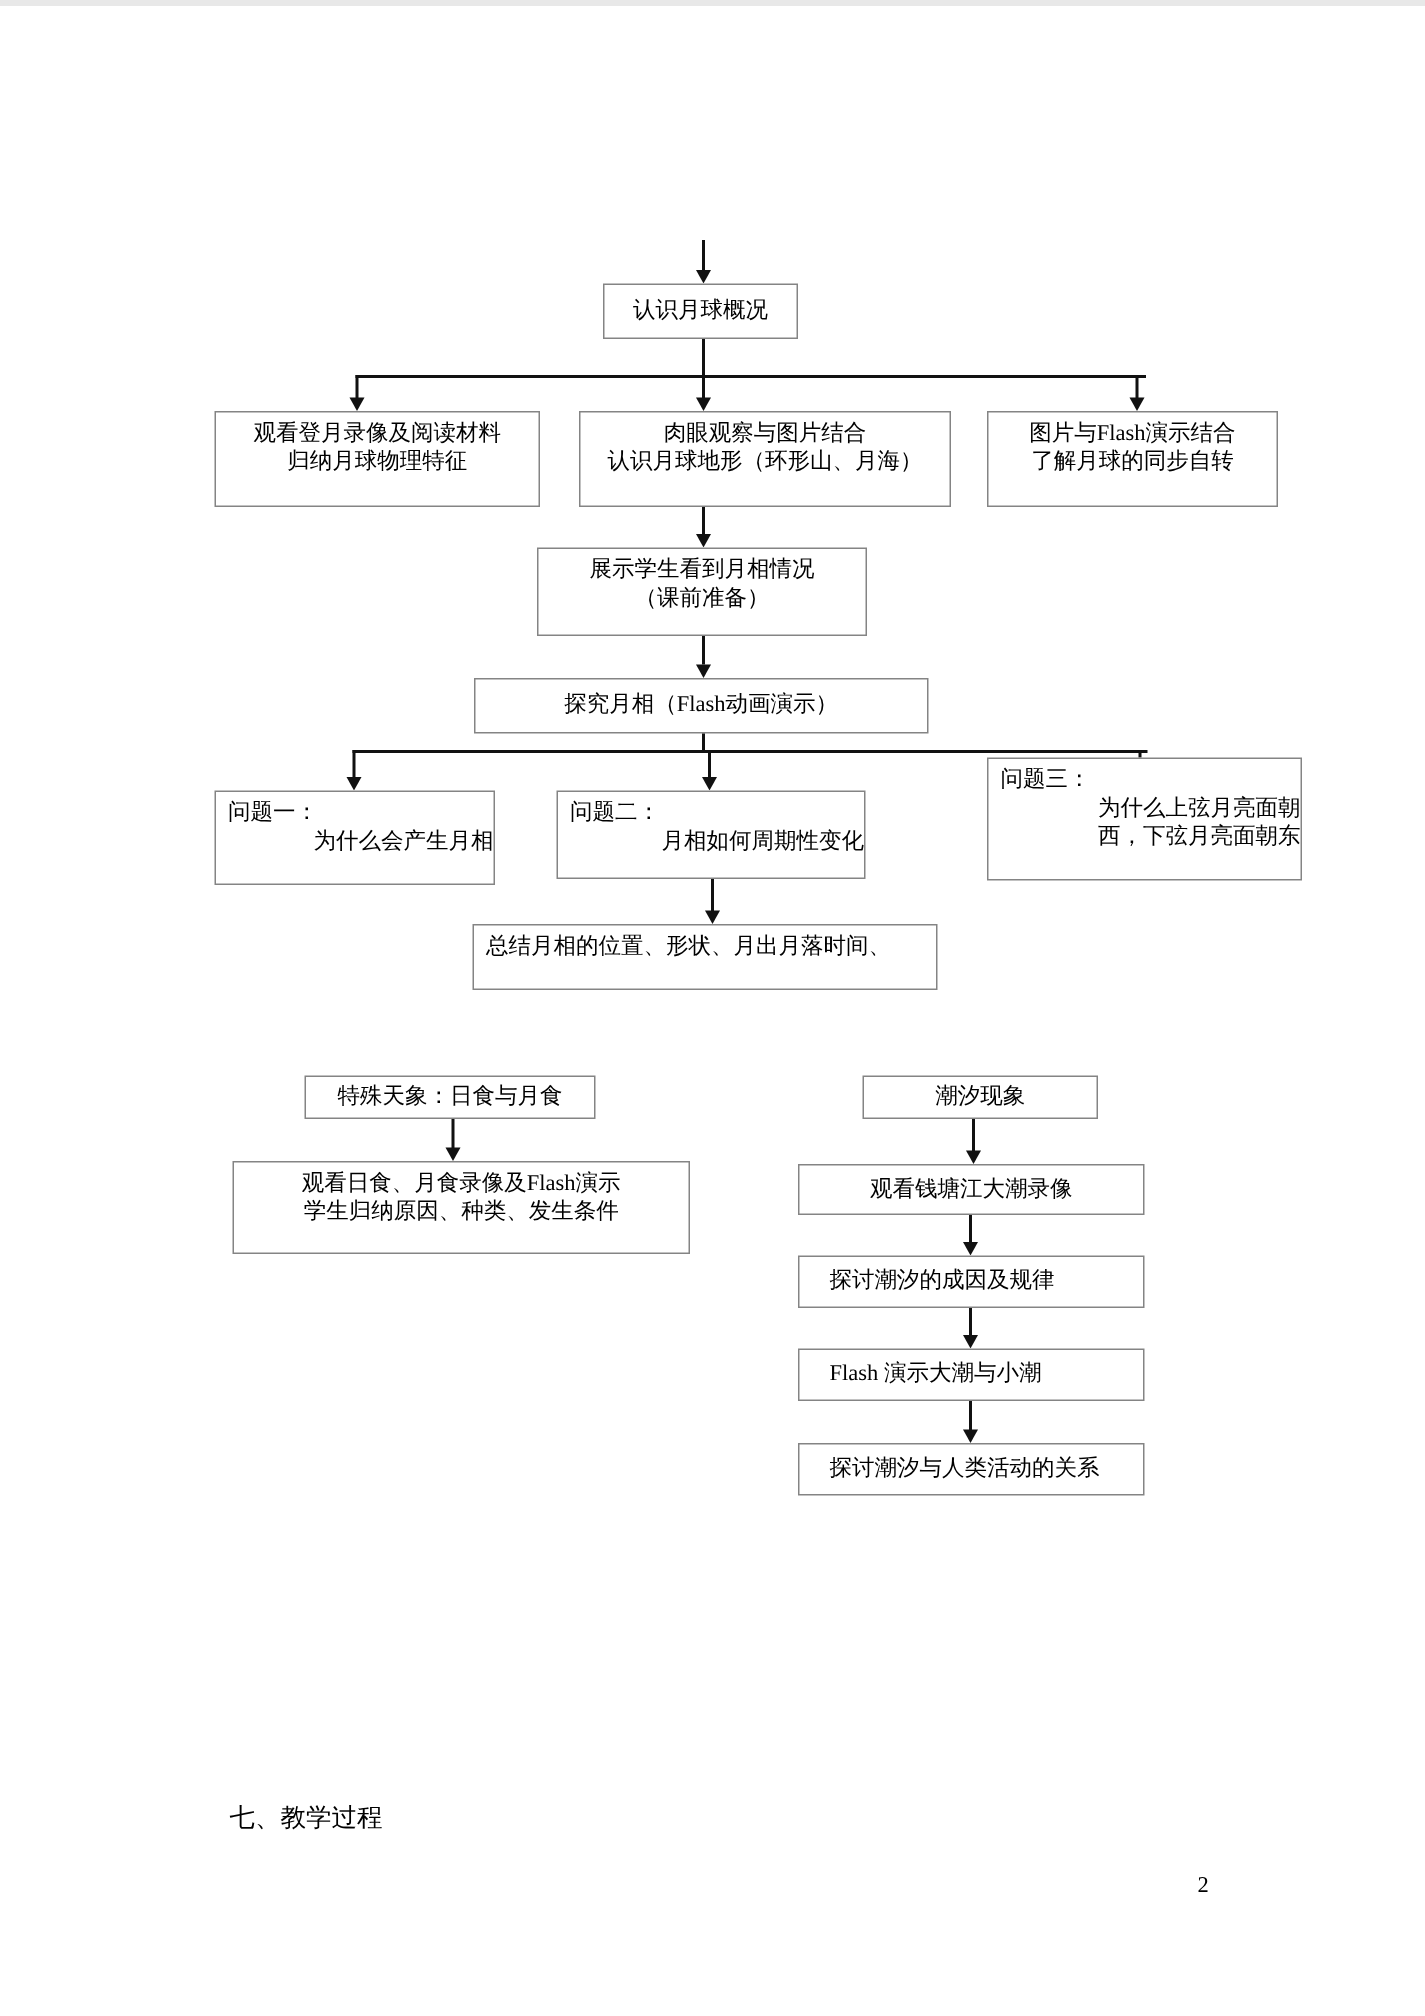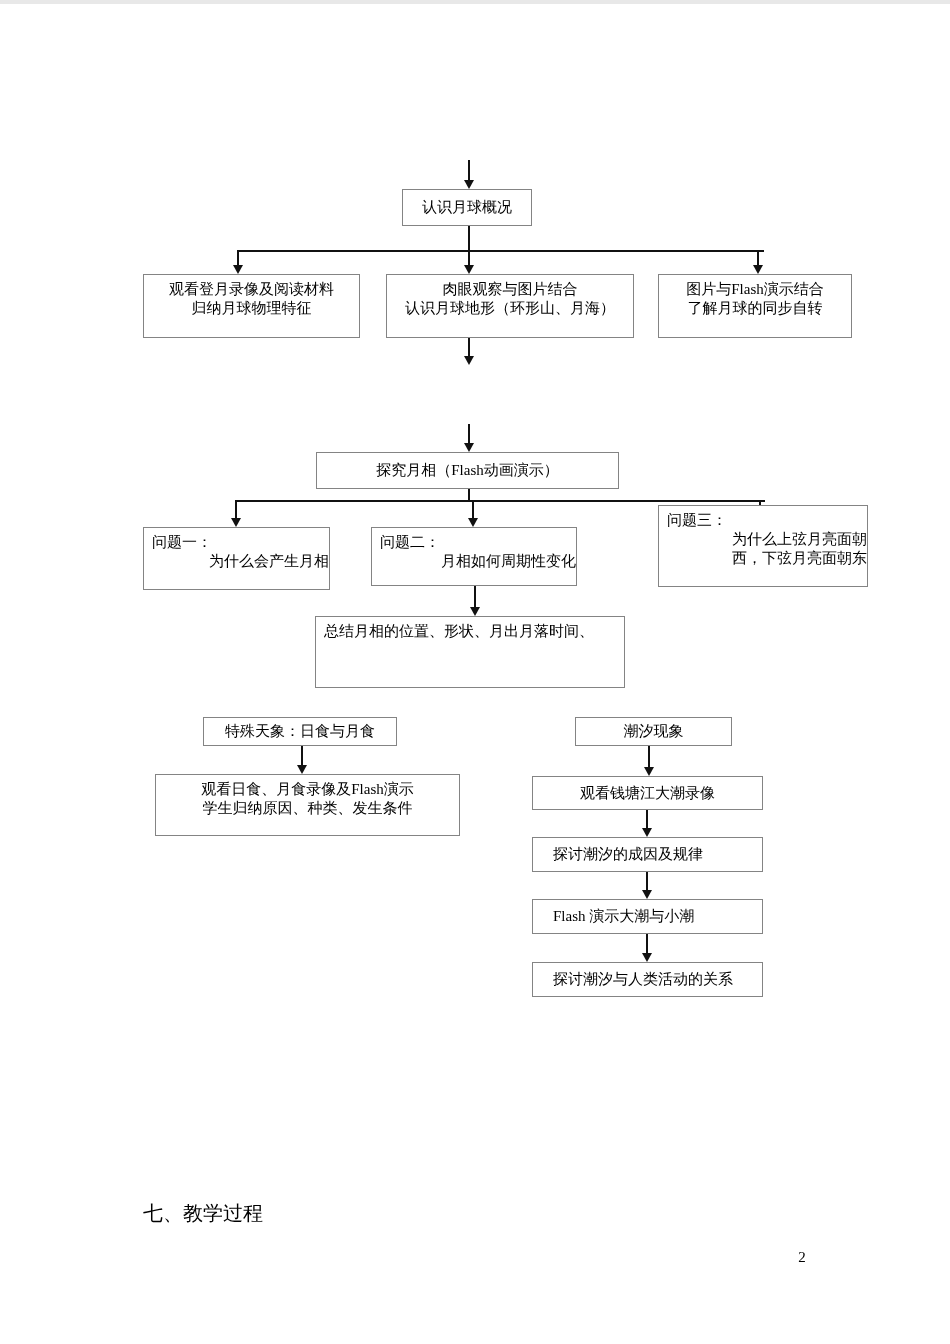--- a/index.html
+++ b/index.html
@@ -19,21 +19,21 @@
   .indent1 { text-align:left; padding-left:8px; }
   .indent2 { text-align:right; padding-left:38px; }
   .plbox   { padding-left:20px; }
   .vline   { position:absolute; width:2px;  background:#111111; }
   .hline   { position:absolute; height:2px; background:#111111; }
   .ah {
     position:absolute; width:0; height:0;
     border-left:5px solid transparent; border-right:5px solid transparent;
     border-top:9px solid #111111;
   }
-  .heading { position:absolute; left:143px; top:1196px; font-size:20px; }
+  .heading { position:absolute; left:153px; top:1196px; font-size:17px; }
   .pagenum { position:absolute; left:790px; top:1245px; width:24px; font-size:15px; text-align:center; }
 </style>
 </head>
 <body>
 
 <div class="page">
 
   <div class="vline" style="left:468px;top:156px;height:22px"></div>
   <div class="ah" style="left:464px;top:176px"></div>
 
@@ -58,20 +58,24 @@
     <div class="ln">肉眼观察与图片结合</div>
     <div class="ln">认识月球地形（环形山、月海）</div>
   </div>
   <div class="node center pt" style="left:658px;top:270px;width:194px;height:64px">
     <div class="ln">图片与Flash演示结合</div>
     <div class="ln">了解月球的同步自转</div>
   </div>
 
   <div class="vline" style="left:468px;top:334px;height:19px"></div>
   <div class="ah" style="left:464px;top:352px"></div>
+  <div class="node center pt" style="left:358px;top:361px;width:220px;height:59px">
+    <div class="ln">展示学生看到月相情况</div>
+    <div class="ln">（课前准备）</div>
+  </div>
 
   <div class="vline" style="left:468px;top:420px;height:19px"></div>
   <div class="ah" style="left:464px;top:439px"></div>
   <div class="node vcenter center" style="left:316px;top:448px;width:303px;height:37px">
     <div class="ln">探究月相（Flash动画演示）</div>
   </div>
 
   <div class="vline" style="left:468px;top:485px;height:12px"></div>
   <div class="hline" style="left:235px;top:496px;width:530px"></div>
   <div class="vline" style="left:235px;top:496px;height:18px"></div>
@@ -90,21 +94,21 @@
     <div class="ln indent2">月相如何周期性变化</div>
   </div>
   <div class="node pt" style="left:658px;top:501px;width:210px;height:82px">
     <div class="ln indent1">问题三：</div>
     <div class="ln indent2">为什么上弦月亮面朝</div>
     <div class="ln indent2">西，下弦月亮面朝东</div>
   </div>
 
   <div class="vline" style="left:474px;top:582px;height:22px"></div>
   <div class="ah" style="left:470px;top:603px"></div>
-  <div class="node pt" style="left:315px;top:612px;width:310px;height:72px">
+  <div class="node pt" style="left:315px;top:612px;width:310px;height:44px">
     <div class="ln indent1">总结月相的位置、形状、月出月落时间、</div>
   </div>
 
   <div class="node vcenter center" style="left:203px;top:713px;width:194px;height:29px">
     <div class="ln">特殊天象：日食与月食</div>
   </div>
   <div class="vline" style="left:301px;top:742px;height:20px"></div>
   <div class="ah" style="left:297px;top:761px"></div>
   <div class="node center pt" style="left:155px;top:770px;width:305px;height:62px">
     <div class="ln">观看日食、月食录像及Flash演示</div>

